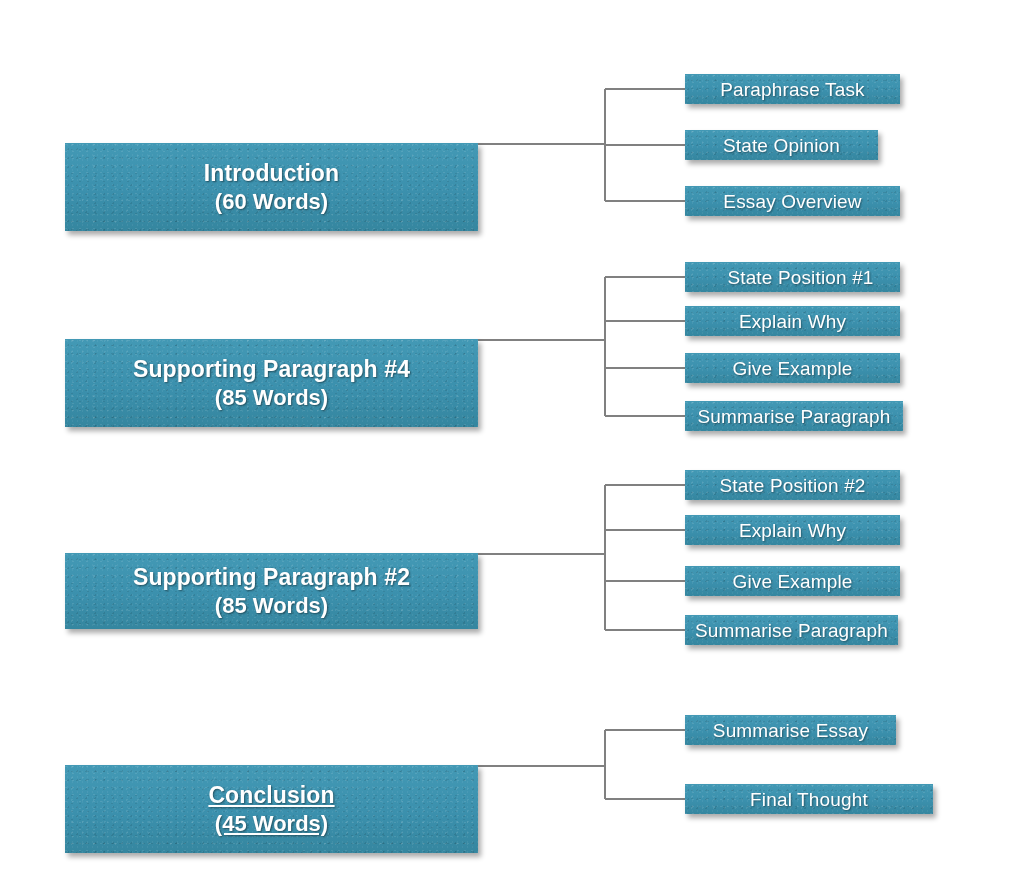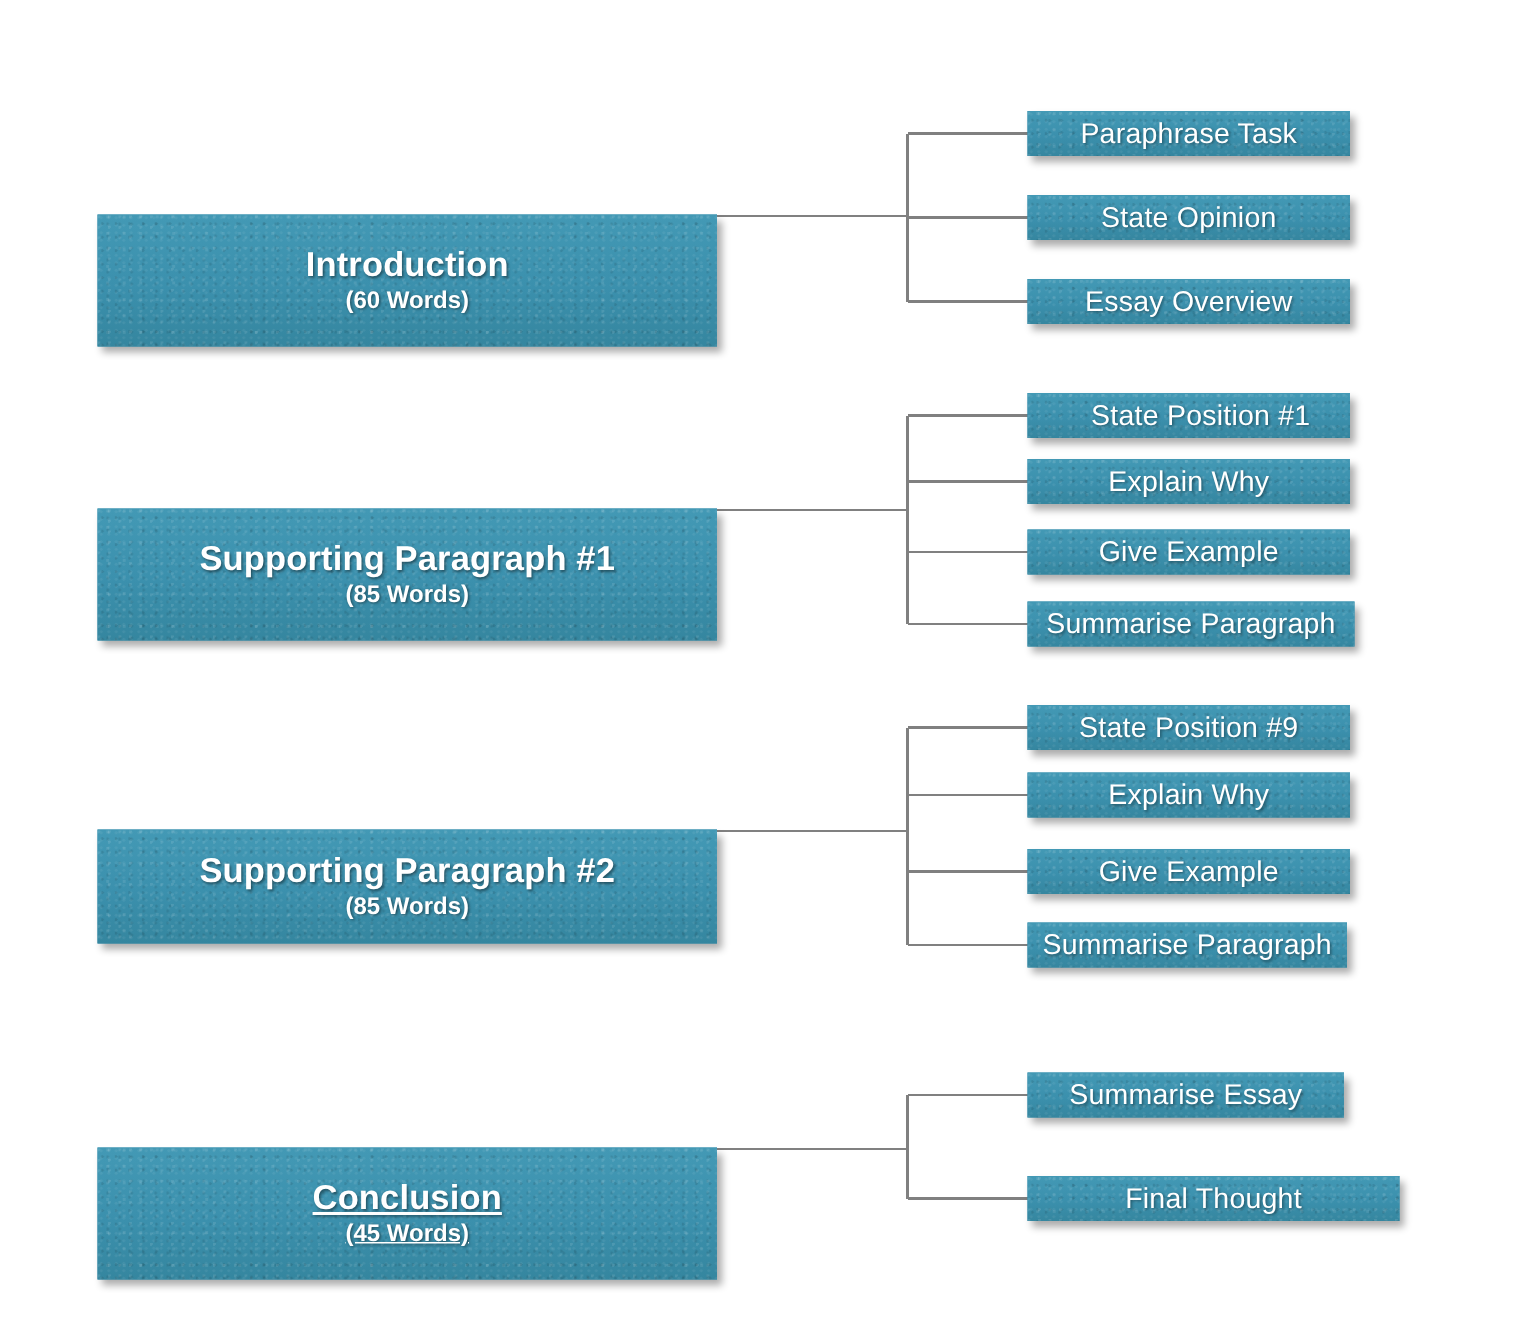--- a/index.html
+++ b/index.html
@@ -61,21 +61,21 @@
   }
   .node .title {
     font-weight: bold;
     font-size: 23px;
     letter-spacing: .1px;
     text-shadow: 1px 1px 2px rgba(0,0,0,.45);
     white-space: nowrap;
   }
   .node .words {
     font-weight: bold;
-    font-size: 16px;
+    font-size: 22px;
     margin-top: 2px;
     text-shadow: 1px 1px 2px rgba(0,0,0,.45);
     white-space: nowrap;
   }
   .node.sub {
     justify-content: flex-start;
     padding-top: 1px;
   }
   .node.sub .label {
     font-size: 19px;
@@ -114,48 +114,48 @@
       <line x1="605" y1="799" x2="685" y2="799"></line>
     </svg>
   <div id="nodes">
       <div class="node main" style="left: 65px; top: 100px; width: 413px; height: 88px;">
         <div class="title">Introduction</div>
         <div class="words">(60 Words)</div>
       </div>
       <div class="node sub" style="left: 685px; top: 74px; width: 215px; height: 30px;">
         <div class="label">Paraphrase Task</div>
       </div>
-      <div class="node sub" style="left: 685px; top: 130px; width: 215px; height: 30px;">
+      <div class="node sub" style="left: 685px; top: 130px; width: 193px; height: 30px;">
         <div class="label">State Opinion</div>
       </div>
       <div class="node sub" style="left: 685px; top: 186px; width: 215px; height: 30px;">
         <div class="label">Essay Overview</div>
       </div>
       <div class="node main" style="left: 65px; top: 296px; width: 413px; height: 88px;">
-        <div class="title">Supporting Paragraph #1</div>
+        <div class="title">Supporting Paragraph #4</div>
         <div class="words">(85 Words)</div>
       </div>
       <div class="node sub" style="left: 685px; top: 262px; width: 215px; height: 30px; padding-left: 16px;">
         <div class="label">State Position #1</div>
       </div>
       <div class="node sub" style="left: 685px; top: 306px; width: 215px; height: 30px;">
         <div class="label">Explain Why</div>
       </div>
       <div class="node sub" style="left: 685px; top: 353px; width: 215px; height: 30px;">
         <div class="label">Give Example</div>
       </div>
       <div class="node sub" style="left: 685px; top: 401px; width: 218px; height: 30px;">
         <div class="label">Summarise Paragraph</div>
       </div>
       <div class="node main" style="left: 65px; top: 510px; width: 413px; height: 76px;">
         <div class="title">Supporting Paragraph #2</div>
         <div class="words">(85 Words)</div>
       </div>
       <div class="node sub" style="left: 685px; top: 470px; width: 215px; height: 30px;">
-        <div class="label">State Position #9</div>
+        <div class="label">State Position #2</div>
       </div>
       <div class="node sub" style="left: 685px; top: 515px; width: 215px; height: 30px;">
         <div class="label">Explain Why</div>
       </div>
       <div class="node sub" style="left: 685px; top: 566px; width: 215px; height: 30px;">
         <div class="label">Give Example</div>
       </div>
       <div class="node sub" style="left: 685px; top: 615px; width: 213px; height: 30px;">
         <div class="label">Summarise Paragraph</div>
       </div>

